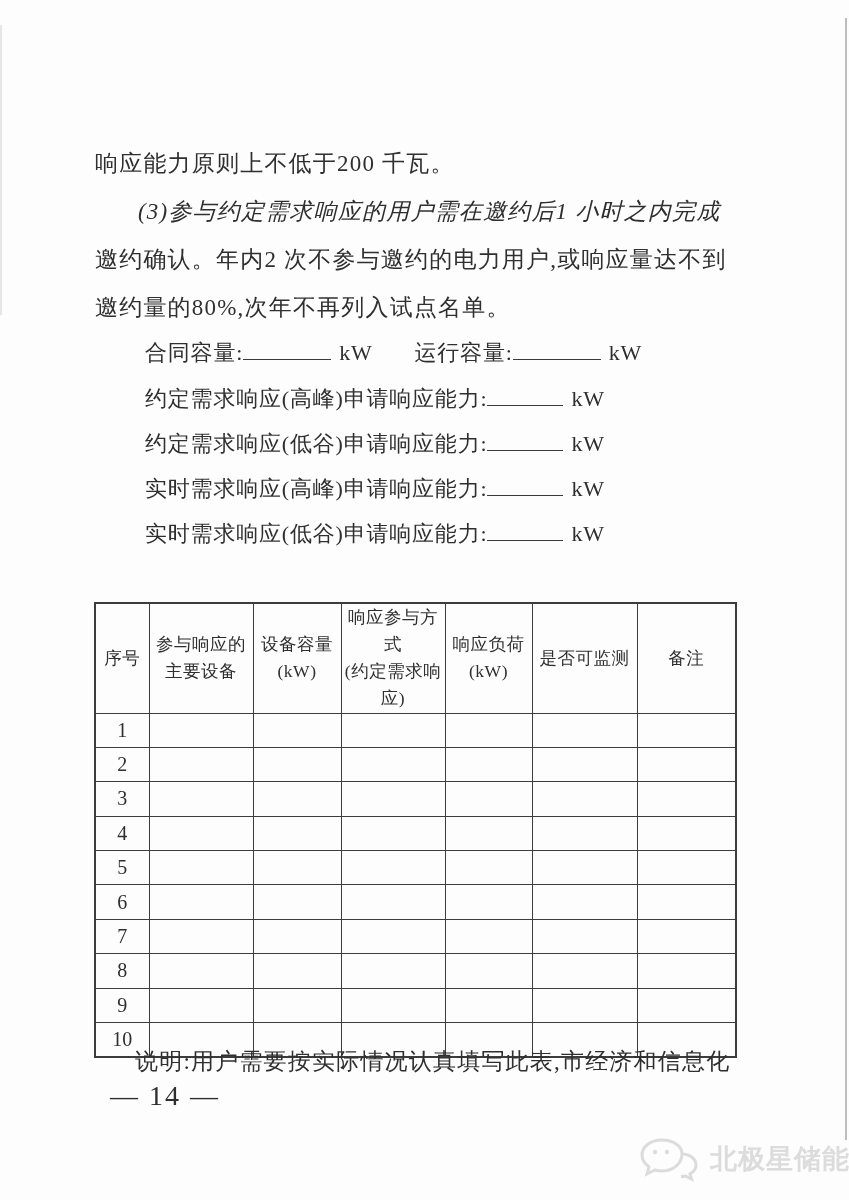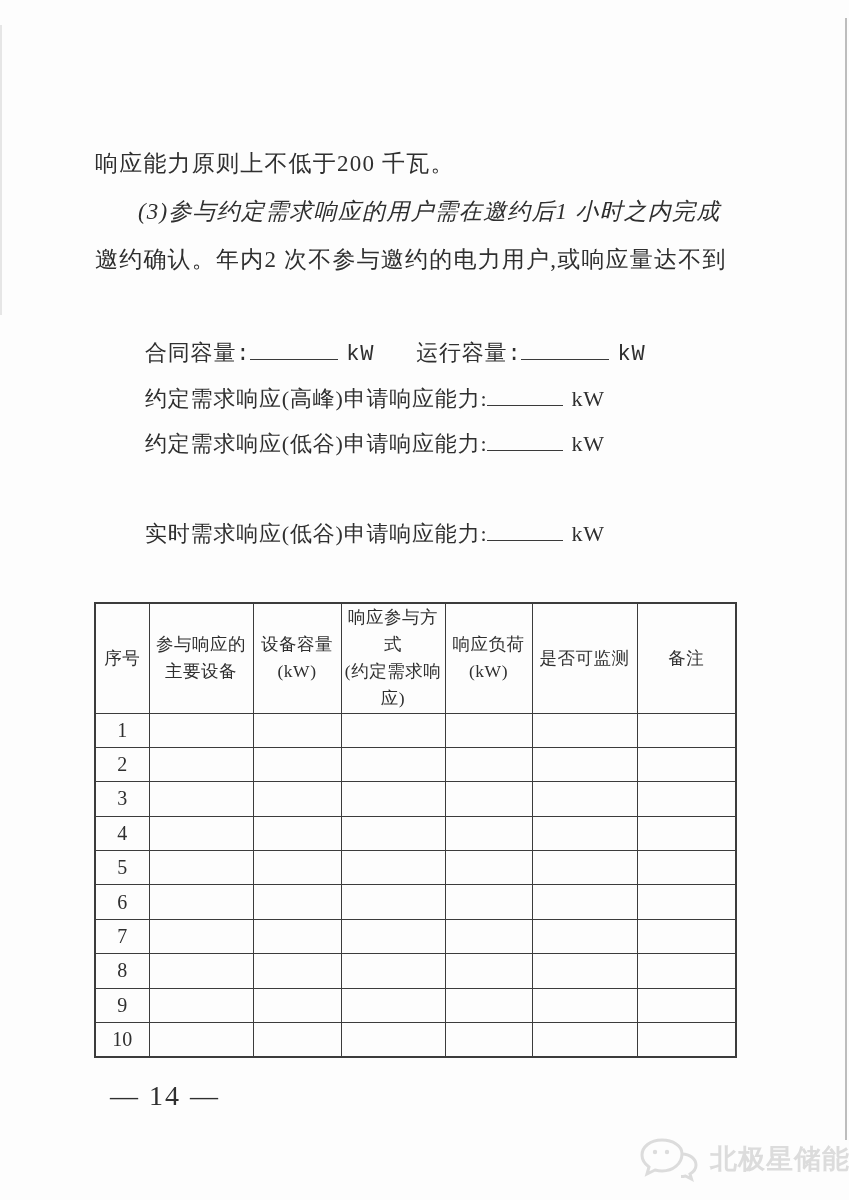--- a/index.html
+++ b/index.html
@@ -107,30 +107,34 @@
 <body>
 
 <div class="page">
 
   <div class="scan-edge-left"></div>
   <div class="scan-edge-right"></div>
 
   <div class="line" style="left:95px; top:148px;">响应能力原则上不低于200 千瓦。</div>
   <div class="line" style="left:138px; top:196px;font-style:italic;">(3)参与约定需求响应的用户需在邀约后1 小时之内完成</div>
   <div class="line" style="left:95px; top:244px;">邀约确认。年内2 次不参与邀约的电力用户,或响应量达不到</div>
-
-  <div class="form-line" style="left:145px; top:338px;font-family:Liberation Mono, monospace;">
+  <div class="line" style="left:95px; top:292px;">邀约量的80%,次年不再列入试点名单。</div>
+
+  <div class="form-line" style="left:145px; top:338px;">
     <span>合同容量:</span><span class="blank blank-w88"></span><span class="unit">kW</span><span class="group2">运行容量:</span><span class="blank blank-w88"></span><span class="unit">kW</span>
   </div>
 
   <div class="form-line" style="left:145px; top:384px;">
     <span>约定需求响应(高峰)申请响应能力:</span><span class="blank blank-w76"></span><span class="unit">kW</span>
   </div>
   <div class="form-line" style="left:145px; top:429px;">
     <span>约定需求响应(低谷)申请响应能力:</span><span class="blank blank-w76"></span><span class="unit">kW</span>
+  </div>
+  <div class="form-line" style="left:145px; top:474px;">
+    <span>实时需求响应(高峰)申请响应能力:</span><span class="blank blank-w76"></span><span class="unit">kW</span>
   </div>
   <div class="form-line" style="left:145px; top:519px;">
     <span>实时需求响应(低谷)申请响应能力:</span><span class="blank blank-w76"></span><span class="unit">kW</span>
   </div>
 
 
   <table class="equip">
     <colgroup>
       <col style="width:54px">
         <col style="width:104px">
@@ -242,20 +246,21 @@
         <td></td>
           <td></td>
           <td></td>
           <td></td>
           <td></td>
           <td></td>
       </tr>
     </tbody>
   </table>
 
+  <div class="note-line">说明:用户需要按实际情况认真填写此表,市经济和信息化</div>
   <div class="page-number">— 14 —</div>
 
   <div class="watermark">
     <span style="display:inline-block; line-height:0;">
       <svg width="62" height="46" viewBox="0 0 62 46">
         <g fill="none" stroke="#dcdcdc" stroke-width="3">
           <path d="M24 4 C12 4 4 11 4 19 c0 5 3 9 7 12 l-2 7 8-4 c2 0.5 4.5 1 7 1 11 0 20-7 20-17.5 C44 10 35 4 24 4 Z"></path>
           <path d="M44 18 c8 0 14 5 14 11 0 4-2.5 7-6 9 l1.5 5 -6-3 c-1.5 0.4-3 0.6-4.5 0.6"></path>
         </g>
         <g fill="#dcdcdc">

